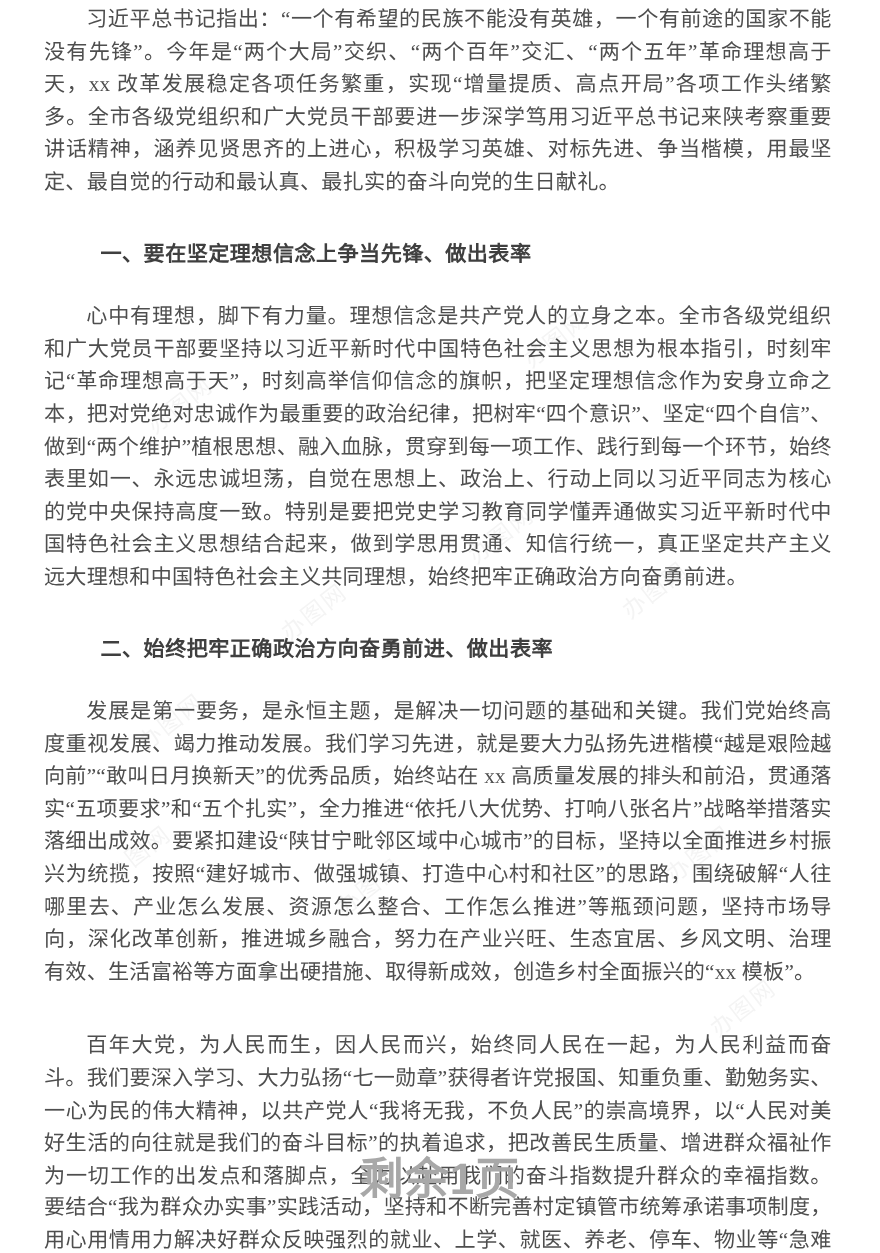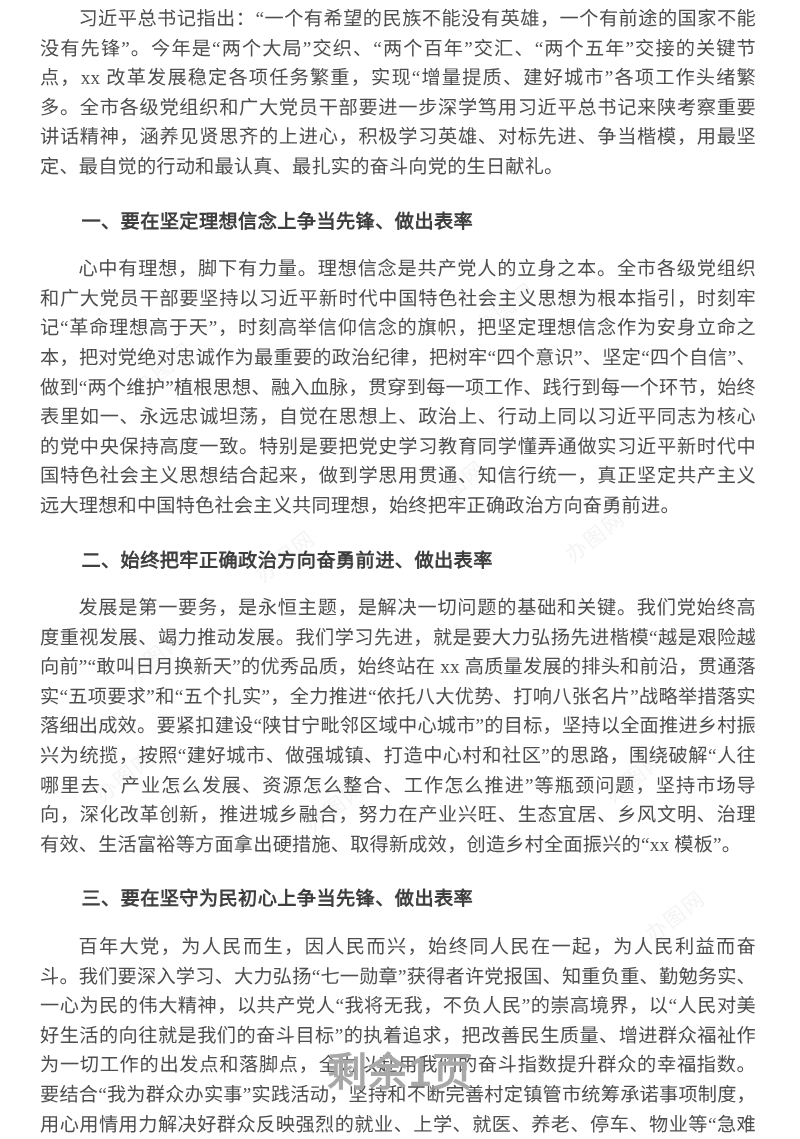--- a/index.html
+++ b/index.html
@@ -68,21 +68,21 @@
     font-size: 19.2px;
     line-height: 29.6px;
     text-align: justify;
     text-justify: inter-ideograph;
     text-indent: 2em;
     color: #4e4e4e;
     letter-spacing: 0.2px;
   }
 
   h2.heading {
-    margin: 3px;
+    margin: 13px;
     font-size: 19.2px;
     line-height: 29.6px;
     font-weight: bold;
     text-indent: 2em;
     color: #3f3f3f;
     letter-spacing: 0.4px;
     text-align: left;
   }
 
   .gap-before-heading { height: 22px; }
@@ -124,36 +124,35 @@
     <div class="watermark wm-5">办图网</div>
     <div class="watermark wm-6">办图网</div>
     <div class="watermark wm-7">办图网</div>
     <div class="watermark wm-8">办图网</div>
     <div class="watermark wm-9">办图网</div>
     <div class="watermark wm-10">办图网</div>
   </div>
 
   <div class="content">
 
-    <p class="para">习近平总书记指出：“一个有希望的民族不能没有英雄，一个有前途的国家不能没有先锋”。今年是“两个大局”交织、“两个百年”交汇、“两个五年”交接的关键节点，xx 改革发展稳定各项任务繁重，实现“增量提质、建好城市”各项工作头绪繁多。全市各级党组织和广大党员干部要进一步深学笃用习近平总书记来陕考察重要讲话精神，涵养见贤思齐的上进心，积极学习英雄、对标先进、争当楷模，用最坚定、最自觉的行动和最认真、最扎实的奋斗向党的生日献礼。</p>
+    <p class="para">习近平总书记指出：“一个有希望的民族不能没有英雄，一个有前途的国家不能没有先锋”。今年是“两个大局”交织、“两个百年”交汇、“两个五年”革命理想高于天，xx 改革发展稳定各项任务繁重，实现“增量提质、高点开局”各项工作头绪繁多。全市各级党组织和广大党员干部要进一步深学笃用习近平总书记来陕考察重要讲话精神，涵养见贤思齐的上进心，积极学习英雄、对标先进、争当楷模，用最坚定、最自觉的行动和最认真、最扎实的奋斗向党的生日献礼。</p>
 
     <div class="gap-before-heading"></div>
     <h2 class="heading">一、要在坚定理想信念上争当先锋、做出表率</h2>
     <div class="gap-after-heading"></div>
 
     <p class="para">心中有理想，脚下有力量。理想信念是共产党人的立身之本。全市各级党组织和广大党员干部要坚持以习近平新时代中国特色社会主义思想为根本指引，时刻牢记“革命理想高于天”，时刻高举信仰信念的旗帜，把坚定理想信念作为安身立命之本，把对党绝对忠诚作为最重要的政治纪律，把树牢“四个意识”、坚定“四个自信”、做到“两个维护”植根思想、融入血脉，贯穿到每一项工作、践行到每一个环节，始终表里如一、永远忠诚坦荡，自觉在思想上、政治上、行动上同以习近平同志为核心的党中央保持高度一致。特别是要把党史学习教育同学懂弄通做实习近平新时代中国特色社会主义思想结合起来，做到学思用贯通、知信行统一，真正坚定共产主义远大理想和中国特色社会主义共同理想，始终把牢正确政治方向奋勇前进。</p>
 
     <div class="gap-before-heading"></div>
     <h2 class="heading">二、始终把牢正确政治方向奋勇前进、做出表率</h2>
     <div class="gap-after-heading"></div>
 
     <p class="para">发展是第一要务，是永恒主题，是解决一切问题的基础和关键。我们党始终高度重视发展、竭力推动发展。我们学习先进，就是要大力弘扬先进楷模“越是艰险越向前”“敢叫日月换新天”的优秀品质，始终站在 xx 高质量发展的排头和前沿，贯通落实“五项要求”和“五个扎实”，全力推进“依托八大优势、打响八张名片”战略举措落实落细出成效。要紧扣建设“陕甘宁毗邻区域中心城市”的目标，坚持以全面推进乡村振兴为统揽，按照“建好城市、做强城镇、打造中心村和社区”的思路，围绕破解“人往哪里去、产业怎么发展、资源怎么整合、工作怎么推进”等瓶颈问题，坚持市场导向，深化改革创新，推进城乡融合，努力在产业兴旺、生态宜居、乡风文明、治理有效、生活富裕等方面拿出硬措施、取得新成效，创造乡村全面振兴的“xx 模板”。</p>
 
     <div class="gap-before-heading"></div>
-    <h2 class="heading">三、要在坚守为民初心上争当先锋、做出表率</h2>
     <div class="gap-after-heading"></div>
 
     <p class="para">百年大党，为人民而生，因人民而兴，始终同人民在一起，为人民利益而奋斗。我们要深入学习、大力弘扬“七一勋章”获得者许党报国、知重负重、勤勉务实、一心为民的伟大精神，以共产党人“我将无我，不负人民”的崇高境界，以“人民对美好生活的向往就是我们的奋斗目标”的执着追求，把改善民生质量、增进群众福祉作为一切工作的出发点和落脚点，全力以赴用我们的奋斗指数提升群众的幸福指数。要结合“我为群众办实事”实践活动，坚持和不断完善村定镇管市统筹承诺事项制度，用心用情用力解决好群众反映强烈的就业、上学、就医、养老、停车、物业等“急难愁盼”问题，让 xx 群众有更多、更直接、更实在的获得感、幸福感、安全感。要围绕创造高品质生活的奋斗目标，统筹兼顾，协调推进，不遗余力做好生态恢复、社会保障、文明建设、社会治理、安全生产、疫情防控等民生工作，让广大群众生活得更加美好、更加幸福。</p>
 
   </div>
 
   <div id="paywall">
     <span class="pw-text">剩余1页</span>
   </div>
 

